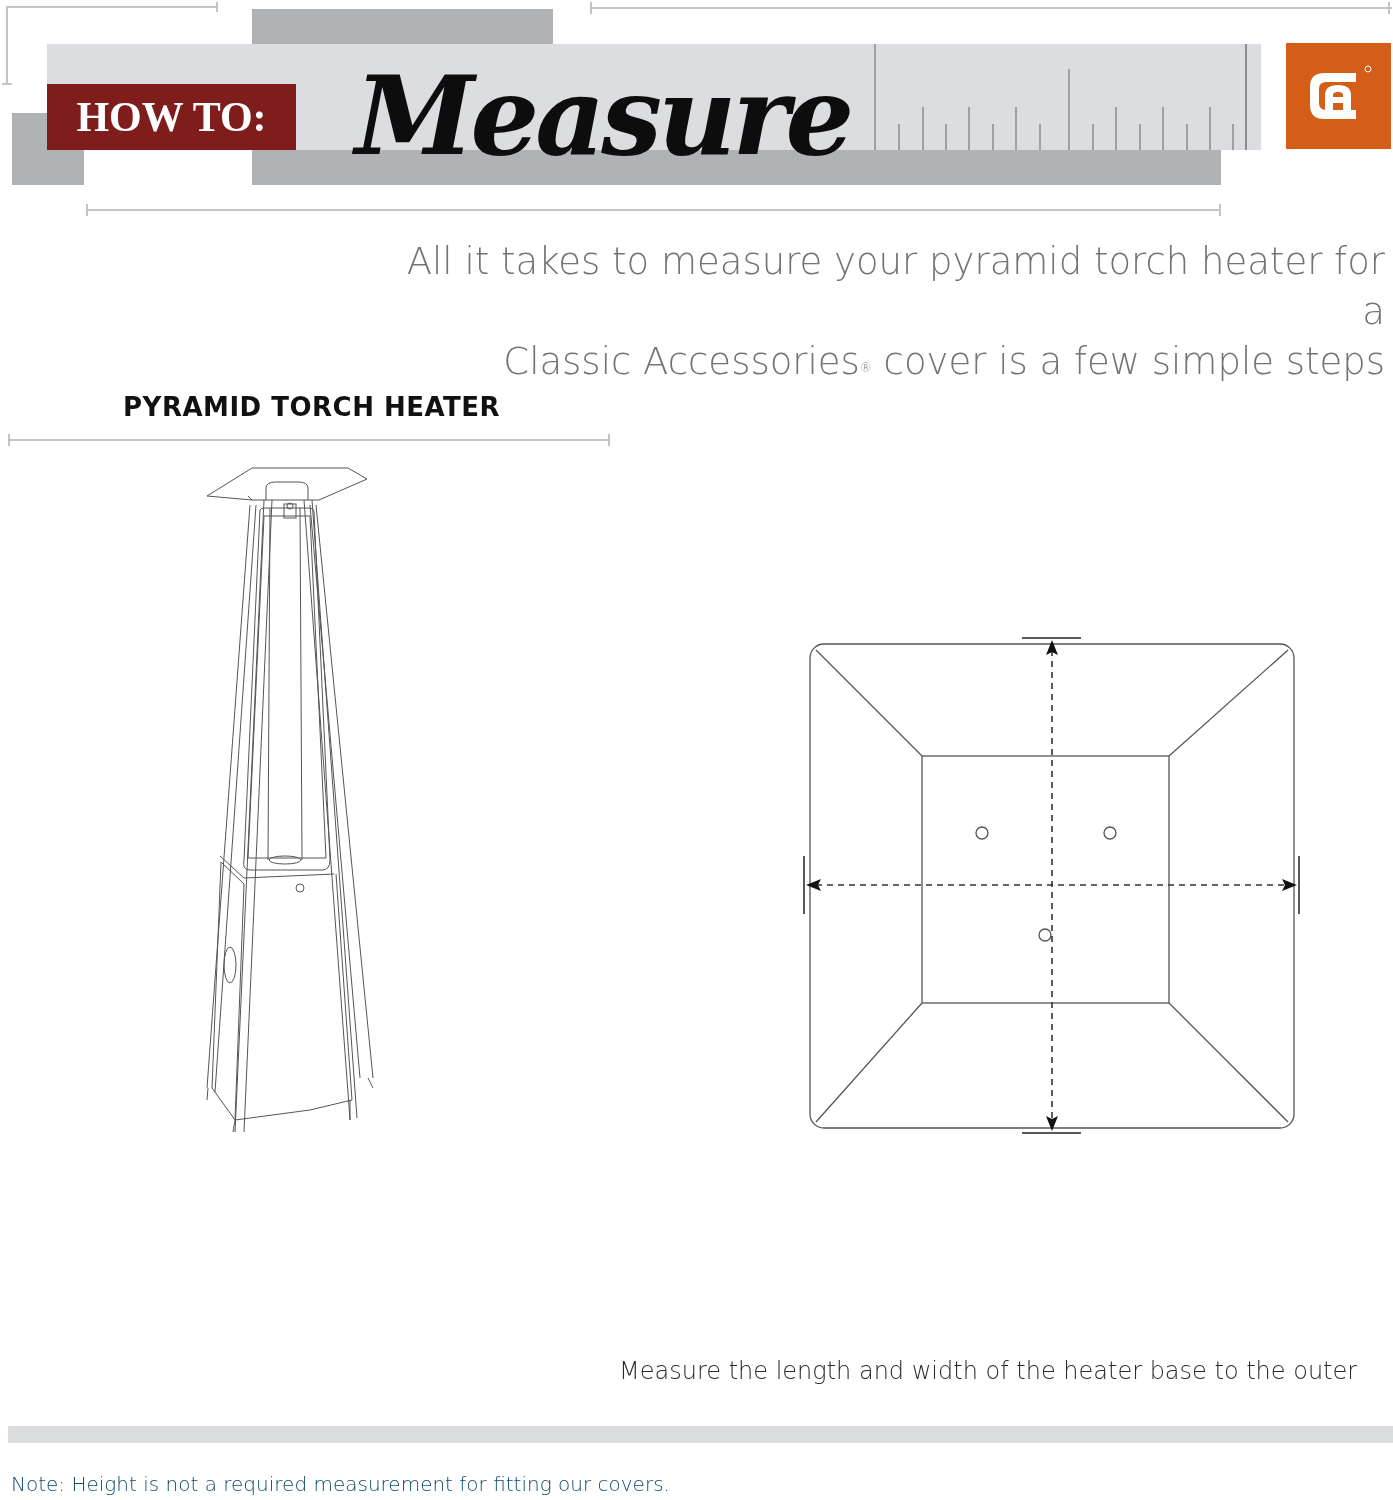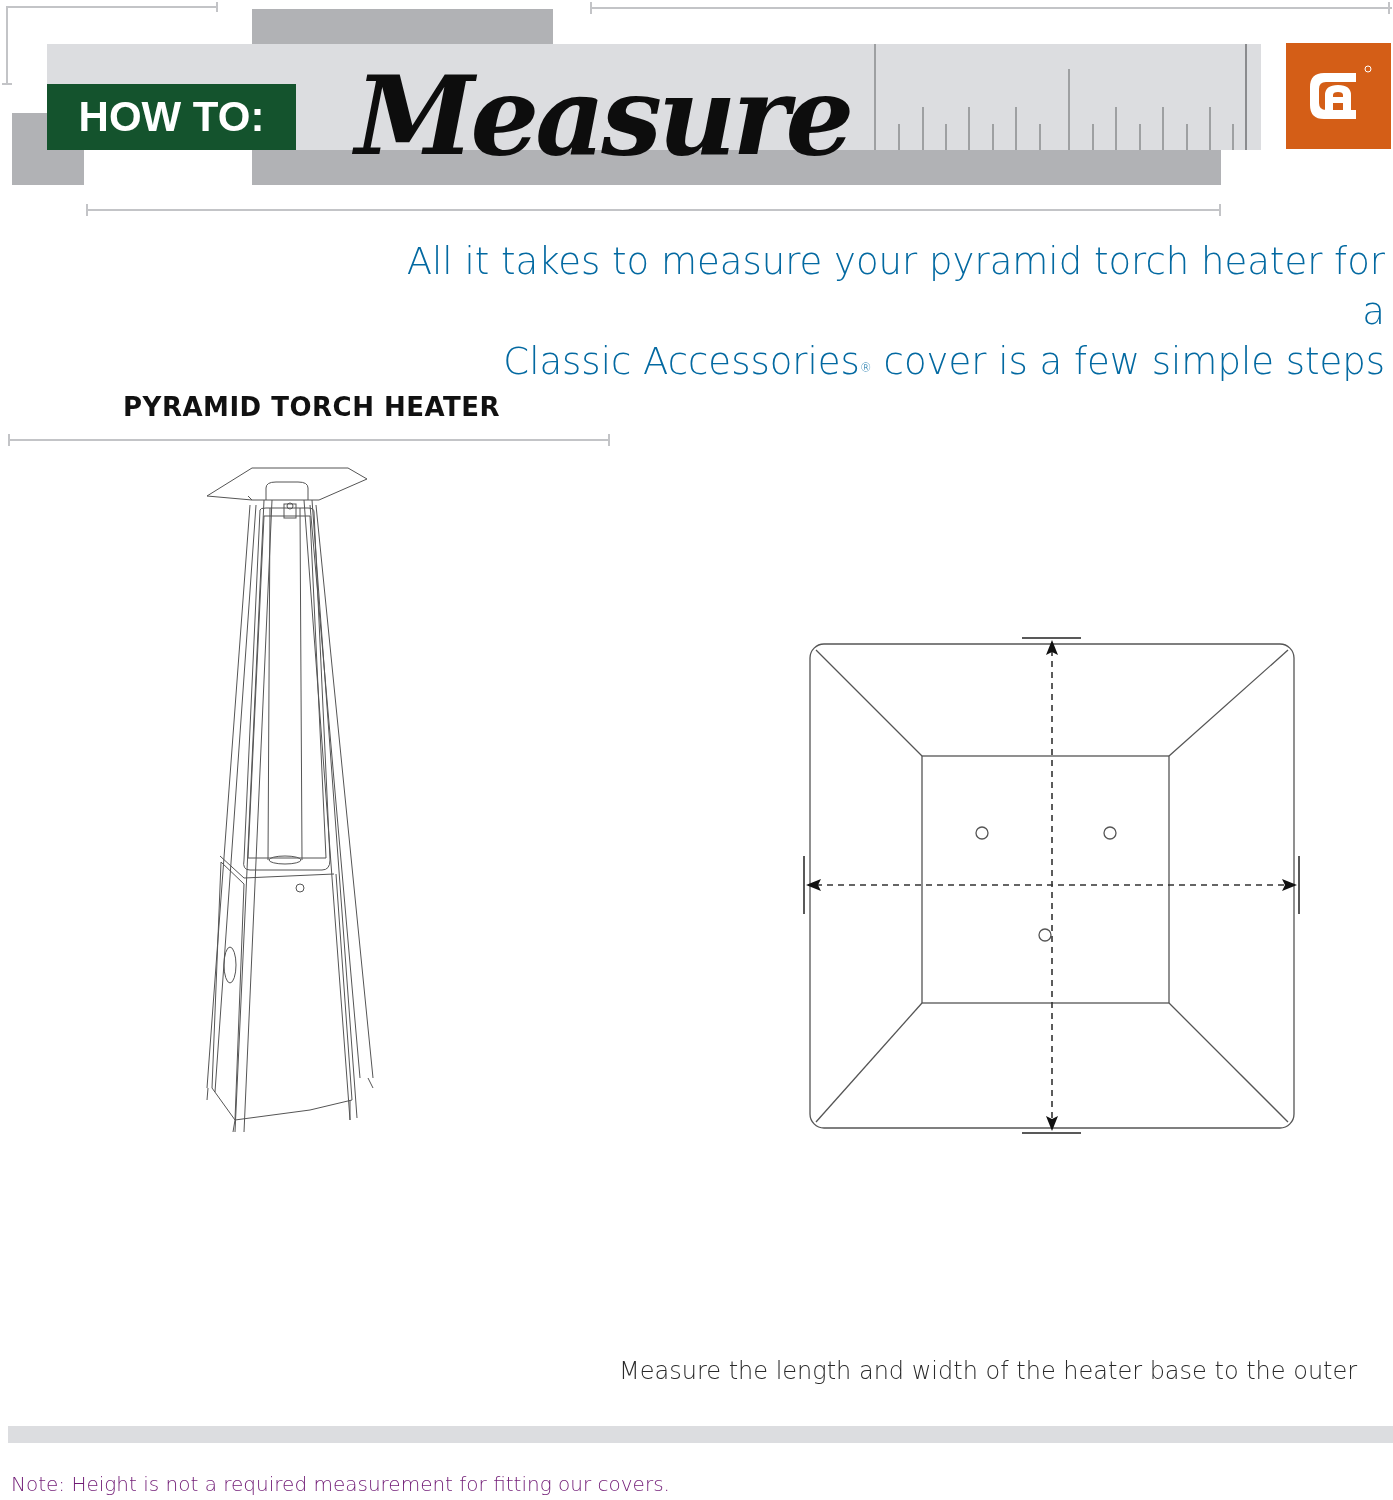--- a/index.html
+++ b/index.html
@@ -1,28 +1,28 @@
 <!DOCTYPE html>
 <html><head>
 <meta charset="utf-8">
 <style>
   html, body { margin:0; padding:0; background:#ffffff; }
   body { width:1393px; height:1500px; position:relative; overflow:hidden; font-family:"Liberation Sans", sans-serif; color:#1a1a1a; }
   .abs { position:absolute; }
   .band-light { background:#dcdde0; }
   .band-mid { background:#b1b2b5; }
-  .band-dark { background:#14532d; }
+  .band-dark { background:#7f1d1d;font-family:Liberation Serif, serif; }
   .line { background:#c3c4c7; }
   .howto { color:#ffffff; font-weight:bold; font-size:42px; letter-spacing:0px; display:flex; align-items:center; justify-content:center; }
   .script { font-family:"DejaVu Serif", serif; font-style:italic; font-weight:bold; font-size:108px; color:#0d0d0d; letter-spacing:-4px; line-height:1; }
-  .intro { font-family:"DejaVu Sans", sans-serif; font-weight:200; font-size:37px; color:#0369a1; text-align:right; line-height:50px; }
+  .intro { font-family:"DejaVu Sans", sans-serif; font-weight:200; font-size:37px; color:#737373; text-align:right; line-height:50px; }
   .intro sup { font-size:12px; vertical-align:top; position:relative; top:6px; }
   .section-title { font-family:"DejaVu Sans", sans-serif; font-size:26px; color:#111; letter-spacing:0.5px;font-weight:bold; }
   .desc { font-family:"DejaVu Sans", sans-serif; font-weight:200; font-size:24px; color:#2a2a2a; line-height:33px;margin-top:36px; }
-  .note { font-family:"DejaVu Sans", sans-serif; font-weight:200; font-size:20px; color:#701a75; }
+  .note { font-family:"DejaVu Sans", sans-serif; font-weight:200; font-size:20px; color:#0c4a6e; }
   .logo { background:#d45e17; }
 </style>
 </head>
 <body>
 
 <div class="abs line" style="left:6px;top:6px;width:212px;height:2px;"></div>
 <div class="abs line" style="left:6px;top:6px;width:2px;height:78px;"></div>
 <div class="abs line" style="left:2px;top:83px;width:10px;height:2px;"></div>
 <div class="abs line" style="left:216px;top:2px;width:2px;height:10px;"></div>
 

